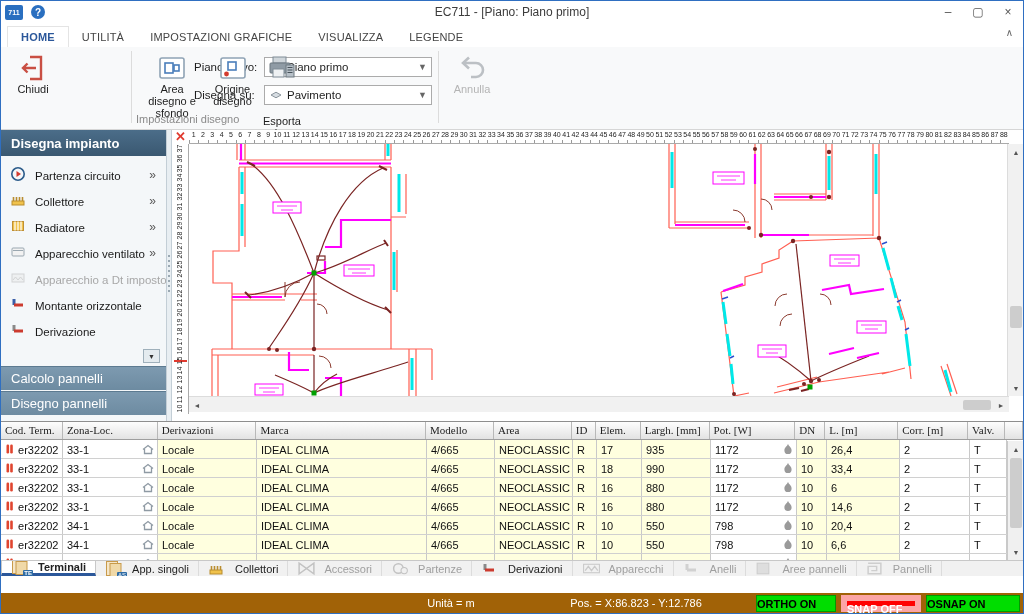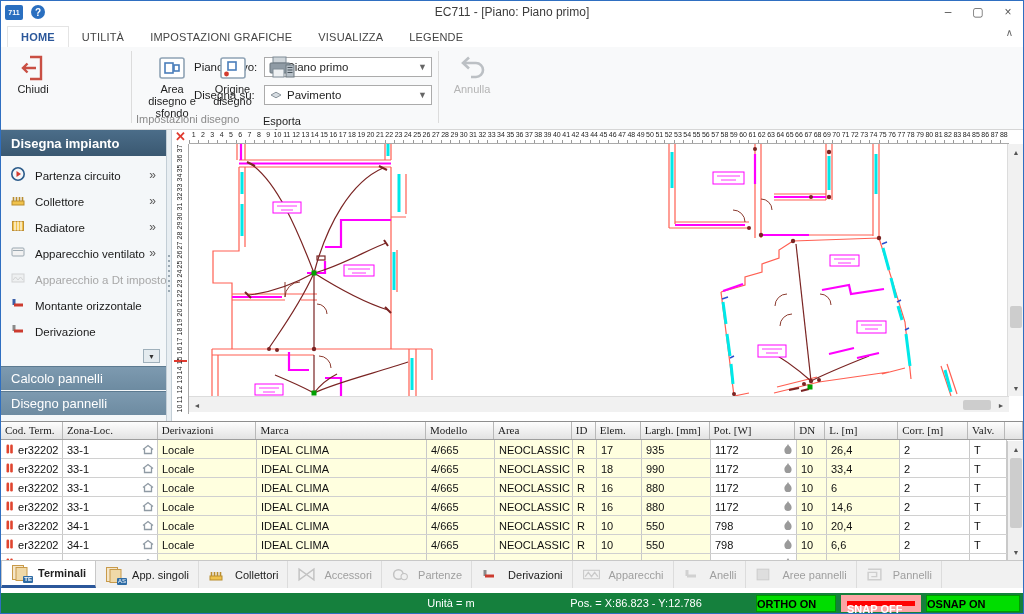--- a/index.html
+++ b/index.html
@@ -78,30 +78,30 @@
   .grid{position:absolute;left:0;top:420px;width:100%;height:139px;border-top:1px solid #8e8e8e;overflow:hidden;background:#fff;}
   .ghead{display:flex;height:18px;background:linear-gradient(#fdfdfd,#e3e3e3);border-bottom:1px solid #9e9e9e;}
   .hcell{font-size:11px;color:#222;padding:2px 13px 0 4px;border-right:1px solid #b8b8b8;white-space:nowrap;overflow:hidden;font-family:Liberation Serif, serif;}
   .grow{display:flex;height:19px;border-bottom:1px solid #d0d0d0;background:#fff;}
   .gcell{font-size:11px;color:#111;padding:2px 3px 0 4px;border-right:1px solid #c9c9c9;white-space:nowrap;overflow:hidden;display:flex;align-items:center;}
   .gcell.tint{background:#ffffdf;}
   .gcell .sp{flex:1;}
   .gscroll{position:absolute;right:0;top:19px;width:16px;bottom:0;background:#f0f0f0;border-left:1px solid #c9c9c9;}
 
   
-  .tabbar{position:absolute;left:0;top:559px;width:100%;height:28px;background:#f1f1f1;border-top:1px solid #c8c8c8;display:flex;overflow:hidden;}
+  .tabbar{position:absolute;left:0;top:559px;width:100%;height:16px;background:#f1f1f1;border-top:1px solid #c8c8c8;display:flex;overflow:hidden;}
   .btab{display:flex;align-items:center;gap:6px;padding:0 9px;font-size:11px;color:#222;border-right:1px solid #dcdcdc;white-space:nowrap;}
   .btab.active{background:#fff;font-weight:bold;border:1px solid #c8c8c8;border-bottom:3px solid #2b579a;border-top:none;}
   .btab.disabled{color:#9f9f9f;}
   .btab.disabled .ticon svg{filter:grayscale(1) opacity(.45);}
   .ticon{position:relative;width:21px;height:18px;display:flex;align-items:center;}
   .tbadge{position:absolute;right:-1px;bottom:-1px;background:#2f6ca5;color:#fff;font-size:6px;line-height:7px;padding:0 1px;border-radius:1px;}
 
   
-  .statusbar{position:absolute;left:0;top:592px;width:100%;height:22px;background:#15803d;color:#fff;font-size:11px;}
+  .statusbar{position:absolute;left:0;top:592px;width:100%;height:22px;background:#a16207;color:#fff;font-size:11px;}
   .sb-unit{position:absolute;left:375px;width:150px;top:4px;text-align:center;}
   .sb-pos{position:absolute;left:530px;width:210px;top:4px;text-align:center;}
   .toggles{position:absolute;right:3px;top:2px;display:flex;gap:5px;}
   .tgl{height:17px;line-height:16px;font-weight:bold;font-size:11px;}
   .tgl.on{background:#00dd00;border:1px solid #009900;color:#000;width:80px;}
   .tgl.off{background:#ff0000;border:6px solid #fca5a5;color:#fff;width:80px;}
   .tgl.wide{width:94px;}
 </style>
 </head>
 <body>

